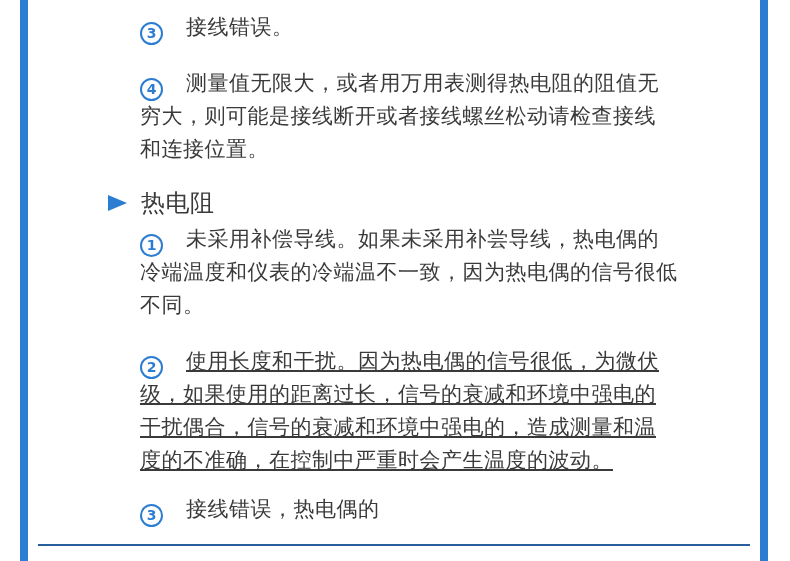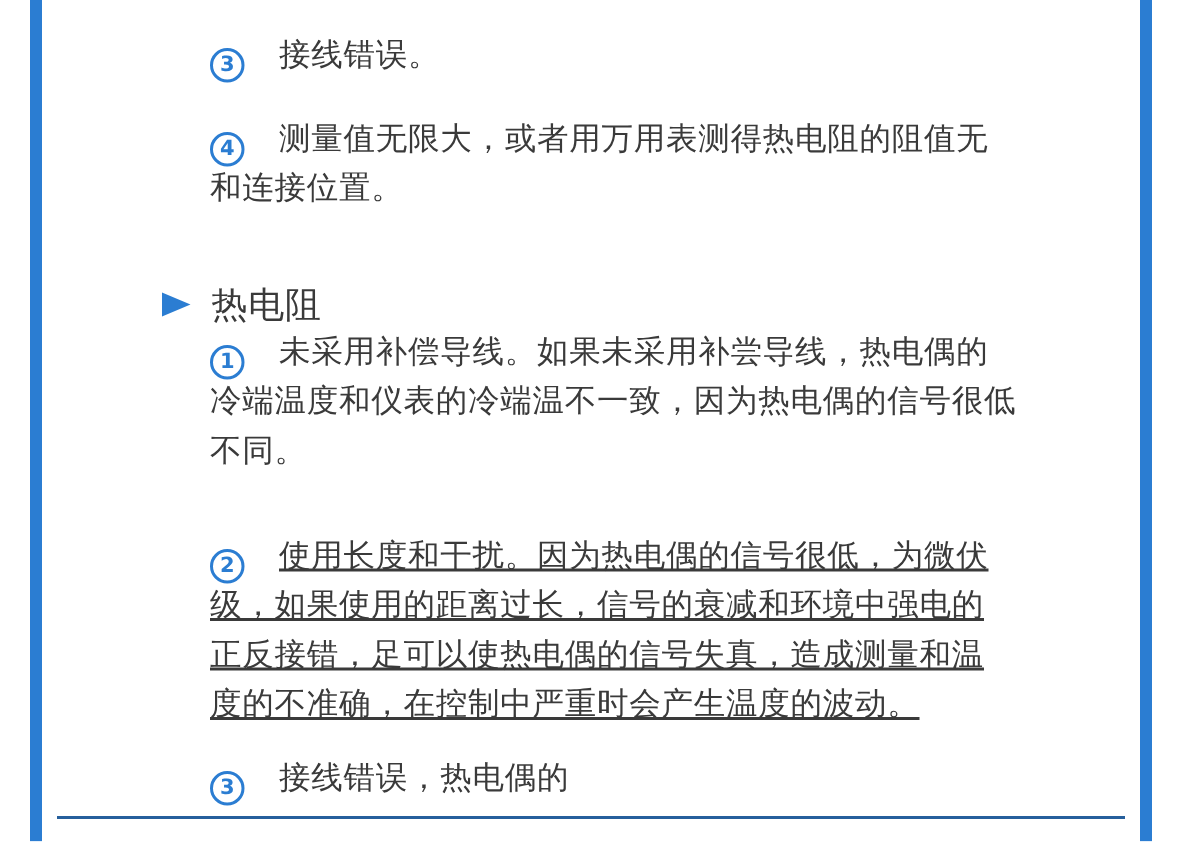--- a/index.html
+++ b/index.html
@@ -25,21 +25,21 @@
   .side-bar.left  { left: 20px; }
   .side-bar.right { left: 760px; }
 
   
   .block {
     position: absolute;
     left: 140px;
     width: 540px;
     color: #3a3a3a;
     font-size: 21px;
-    line-height: 44px;
+    line-height: 26px;
     letter-spacing: 0.5px;
     white-space: nowrap;
   }
   .line { height: 33px; }
 
   
   .num-badge {
     display: inline-flex;
     align-items: center;
     justify-content: center;
@@ -82,21 +82,21 @@
     left: 38px;
     top: 544px;
     width: 712px;
     height: 2px;
     background: #265f9c;
   }
 
   
   #item-top-3 { top: 14px; }
   #item-top-4 { top: 70px; }
-  #item-rtd-1 { top: 212px; }
+  #item-rtd-1 { top: 226px; }
   #item-rtd-2 { top: 348px; text-decoration: underline; }
   #item-rtd-3 { top: 496px; }
 </style>
 </head>
 <body>
 
 <div class="page">
 
   <div class="side-bar left"></div>
   <div class="side-bar right"></div>
@@ -104,20 +104,21 @@
   <div class="block" id="item-top-3">
     <div class="line">
       <span class="num-badge">3</span><span>接线错误。</span>
     </div>
   </div>
 
   <div class="block" id="item-top-4">
     <div class="line">
       <span class="num-badge">4</span><span>测量值无限大，或者用万用表测得热电阻的阻值无</span>
     </div>
+    <div class="line">穷大，则可能是接线断开或者接线螺丝松动请检查接线</div>
     <div class="line">和连接位置。</div>
   </div>
 
   <div class="section-header">
     <span class="arrow-bullet"></span>
     <span>热电阻</span>
   </div>
 
   <div class="block" id="item-rtd-1">
     <div class="line">
@@ -125,21 +126,21 @@
     </div>
     <div class="line">冷端温度和仪表的冷端温不一致，因为热电偶的信号很低</div>
     <div class="line">不同。</div>
   </div>
 
   <div class="block" id="item-rtd-2">
     <div class="line">
       <span class="num-badge">2</span><span>使用长度和干扰。因为热电偶的信号很低，为微伏</span>
     </div>
     <div class="line">级，如果使用的距离过长，信号的衰减和环境中强电的</div>
-    <div class="line">正反接错，足可以使热电偶的信号失真，造成测量和温</div>
+    <div class="line">干扰偶合，信号的衰减和环境中强电的，造成测量和温</div>
     <div class="line">度的不准确，在控制中严重时会产生温度的波动。</div>
   </div>
 
   <div class="block" id="item-rtd-3">
     <div class="line">
       <span class="num-badge">3</span><span>接线错误，热电偶的</span>
     </div>
   </div>
 
   <div class="bottom-divider"></div>

